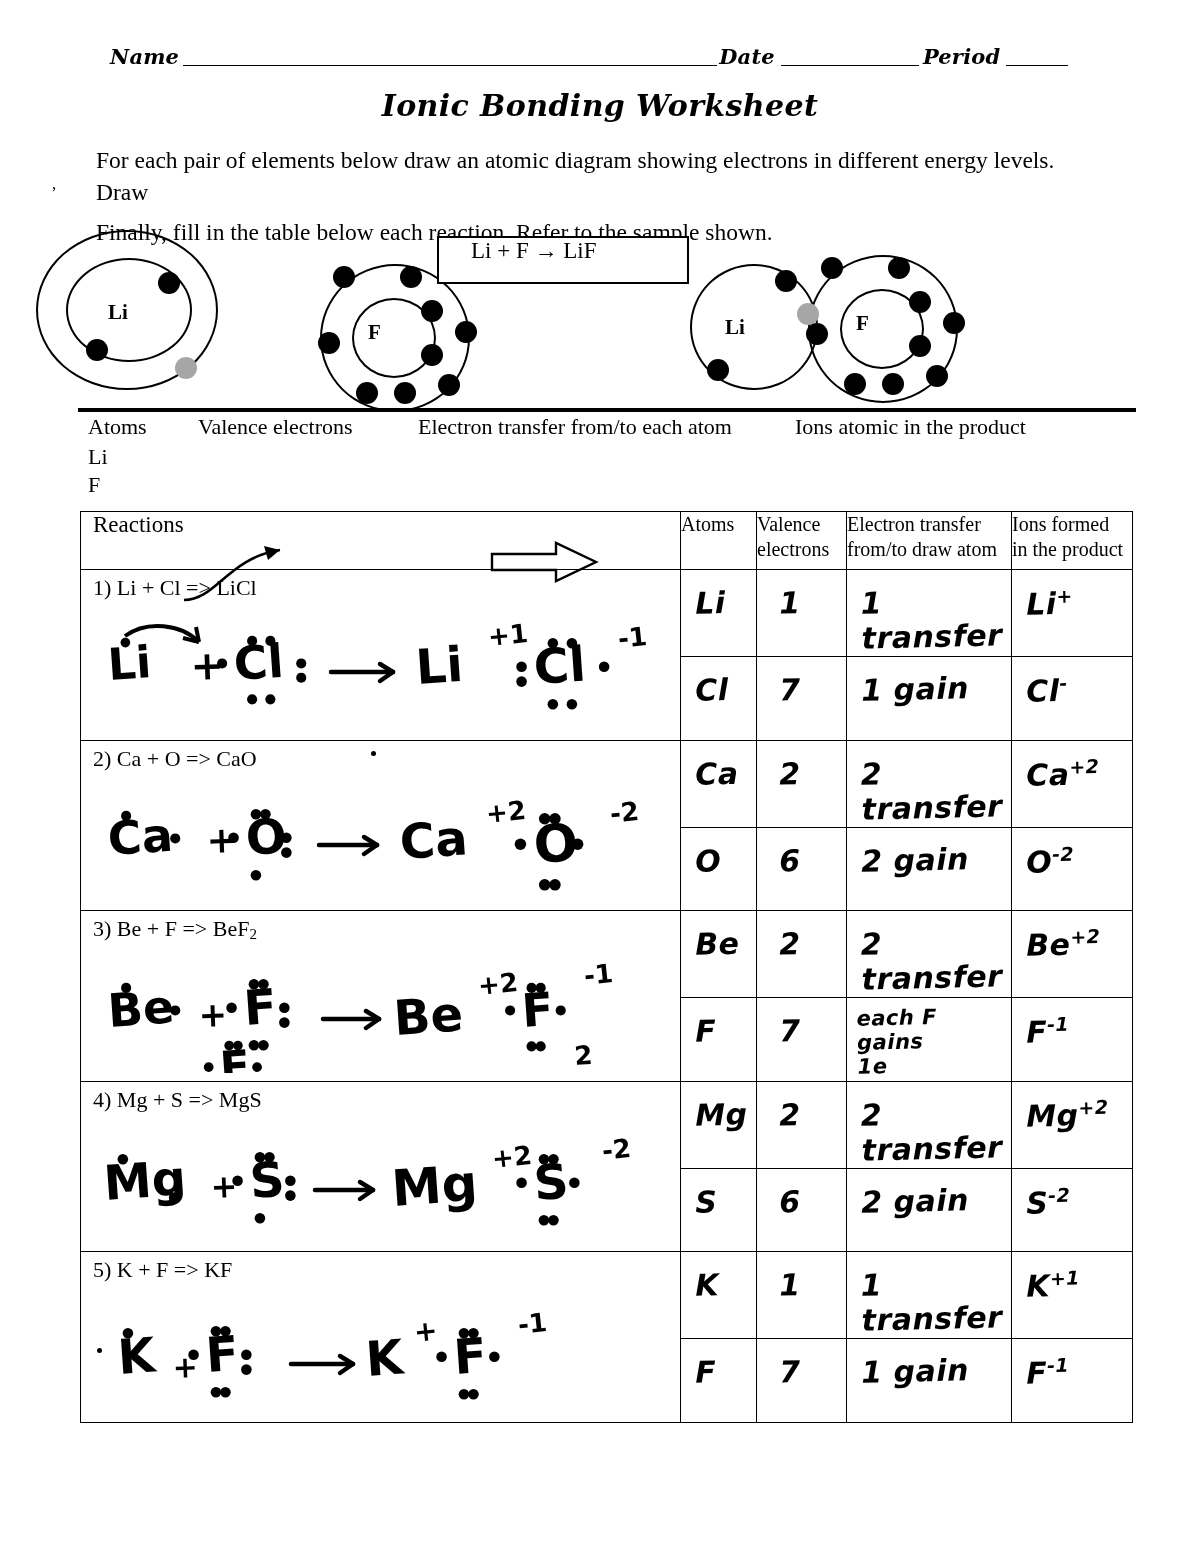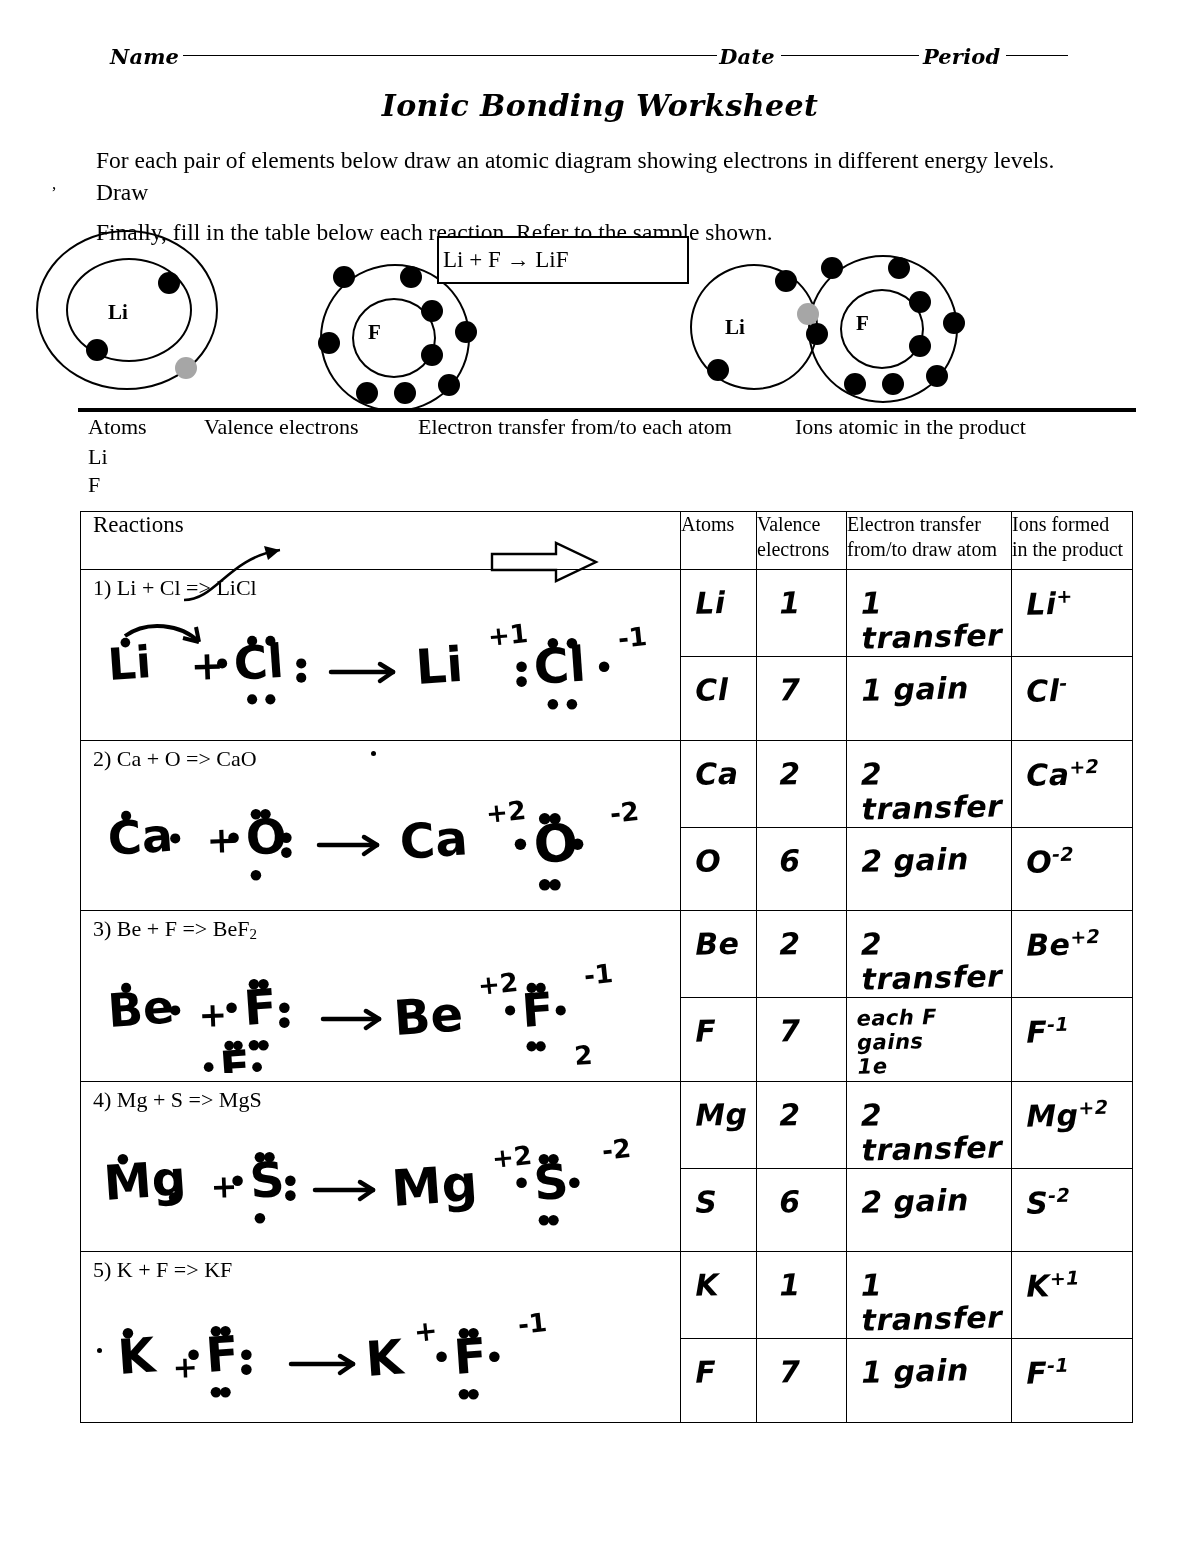--- a/index.html
+++ b/index.html
@@ -14,21 +14,21 @@
     overflow: hidden;
   }
 
   
   .name-line {
     position: absolute;
     left: 110px;
     top: 44px;
     width: 1000px;
     display: flex;
-    align-items: center;
+    align-items: flex-end;
     font-family: "DejaVu Serif", "Liberation Serif", serif;
     font-style: italic;
     font-weight: bold;
     font-size: 21px;
     letter-spacing: 0.2px;
   }
   .name-line .lbl { white-space: nowrap; padding-bottom: 1px; }
   .rule { border-bottom: 1.6px solid #000; height: 1px; }
   .rule-name   { width: 534px; margin: 0 2px 4px 4px; }
   .rule-date   { width: 138px; margin: 0 4px 4px 6px; }
@@ -83,22 +83,22 @@
     border-radius: 50%;
     background: #000;
   }
   .edot.gray { background: #a6a6a6; }
 
   .eqbox {
     position: absolute;
     left: 437px; top: 236px;
     width: 252px; height: 48px;
     border: 2.2px solid #000;
-    display: flex; align-items: center;
-    padding-left: 4px;
+    display: flex; 
+    padding-left: 32px;
     font-size: 23px;
     background: #fff;
   }
 
   
   .block-arrow { position: absolute; left: 490px; top: 318px; }
 
   
   .curve-arrow { position: absolute; left: 168px; top: 300px; }
 
@@ -109,21 +109,21 @@
     border-top: 4px solid #000;
   }
 
   
   .sample-hdr {
     position: absolute; top: 414px; left: 0; width: 1200px;
     font-size: 22px;
   }
   .sample-hdr span { position: absolute; white-space: nowrap; }
   .sh-atoms    { left: 88px;  top: 0; }
-  .sh-valence  { left: 204px; top: 0; }
+  .sh-valence  { left: 198px; top: 0; }
   .sh-transfer { left: 418px; top: 0; }
   .sh-ions     { left: 795px; top: 0; }
   .sh-li { left: 88px; top: 30px; }
   .sh-f  { left: 88px; top: 58px; }
 
   
   table.main {
     position: absolute;
     left: 80px; top: 511px;
     width: 1052px;

